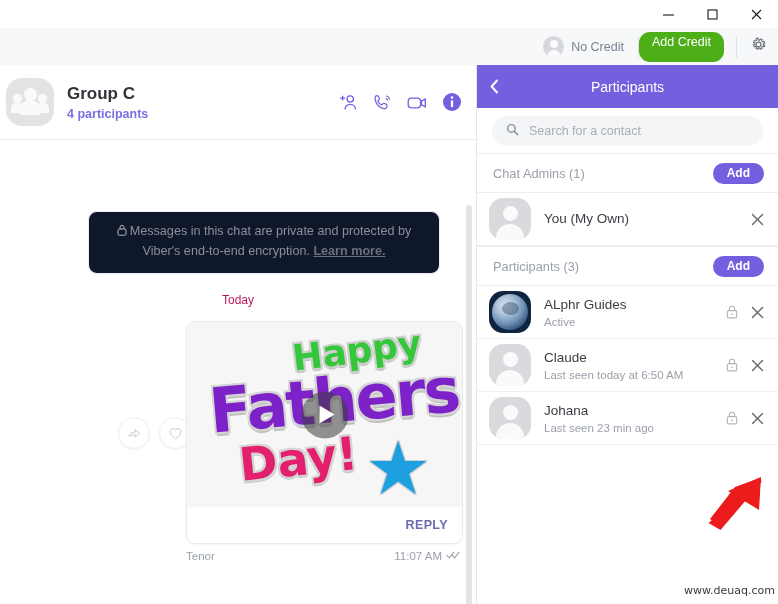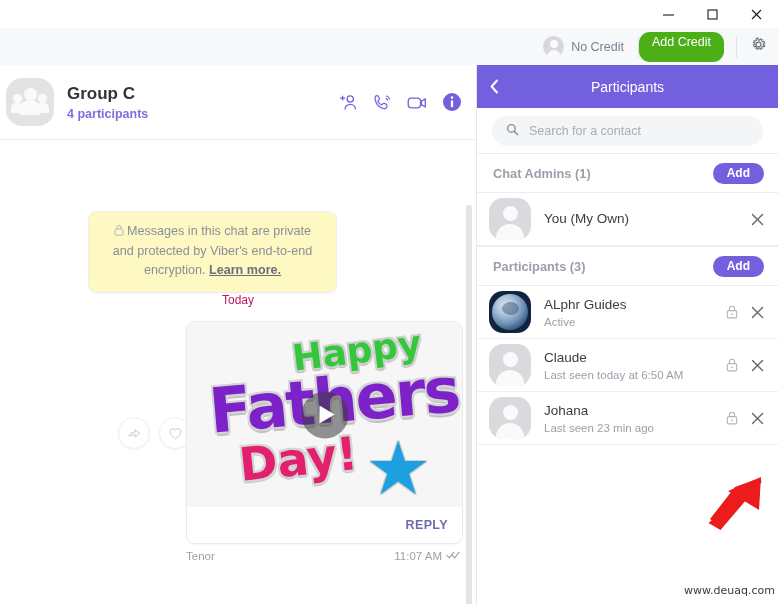--- a/index.html
+++ b/index.html
@@ -73,22 +73,22 @@
   .gavatar .h-r{width:9px;height:9px;border-radius:50%;left:32px;top:16px;}
   .gavatar .b-r{width:13px;height:11px;border-radius:7px 7px 2px 2px;left:30px;top:24px;}
   .gtitle{flex:1;min-width:0;}
   .gtitle .nm{font-size:17px;color:#32343a;line-height:1.25;}
   .gtitle .sub{font-size:12.5px;color:#7a6fe0;margin-top:3px;}
   .hicons{display:flex;align-items:center;gap:13px;margin-right:14px;}
   .hicon{cursor:pointer;display:flex;align-items:center;justify-content:center;}
 
   
   .enc{
-    position:absolute;left:88px;top:146px;width:249px;box-sizing:border-box;
-    background:#fef9c3;border:1px solid #eceef1;border-radius:9px;
+    position:absolute;left:88px;top:146px;width:352px;box-sizing:border-box;
+    background:#0f172a;border:1px solid #eceef1;border-radius:9px;
     padding:10px 18px 12px;text-align:center;
     box-shadow:0 1px 2px rgba(0,0,0,.035);
   }
   .enc p{margin:0;font-size:12.6px;line-height:1.52;color:#8b8f99;}
   .enc .lock{display:inline-block;vertical-align:-1px;margin-right:3px;}
   .enc a{color:#6b6f7a;font-weight:bold;text-decoration:underline;}
   .daysep{position:absolute;left:0;top:228px;width:476px;text-align:center;font-size:12px;color:#be185d;}
 
   
   .bubble{
@@ -158,21 +158,21 @@
   .searchwrap{height:45px;display:flex;align-items:center;padding:0 15px;background:#fff;}
   .searchbox{
     flex:1;height:30px;border-radius:15px;background:#f4f5f7;display:flex;align-items:center;
     padding:0 14px;gap:10px;cursor:text;
   }
   .searchbox span{font-size:12.5px;color:#a9adb6;}
   .sect{
     height:38px;display:flex;align-items:center;justify-content:space-between;
     padding:0 14px 0 16px;border-top:1px solid #ededf0;border-bottom:1px solid #ededf0;background:#fff;
   }
-  .sect .lbl{font-size:12.8px;color:#9aa0aa;font-weight:bold;}
+  .sect .lbl{font-size:12.8px;color:#9aa0aa;}
   .addbtn{
     background:#7360df;color:#fff;border:none;border-radius:11px;font-size:12px;font-weight:bold;
     font-family:"Liberation Sans",sans-serif;padding:3px 14px 4px;cursor:pointer;
   }
   .prow{
     height:52px;display:flex;align-items:center;padding:0 14px 0 12px;
     border-bottom:1px solid #f0f0f3;background:#fff;cursor:pointer;
   }
   .pav{width:42px;height:42px;border-radius:14px;background:#d9dadd;position:relative;overflow:hidden;flex:none;margin-right:13px;}
   .pav:before{content:"";position:absolute;left:13.5px;top:8px;width:15px;height:15px;border-radius:50%;background:#fafafa;}

